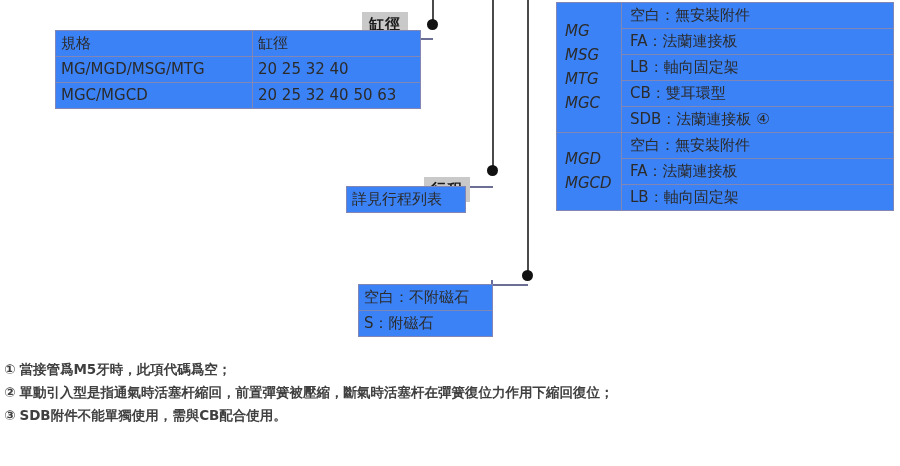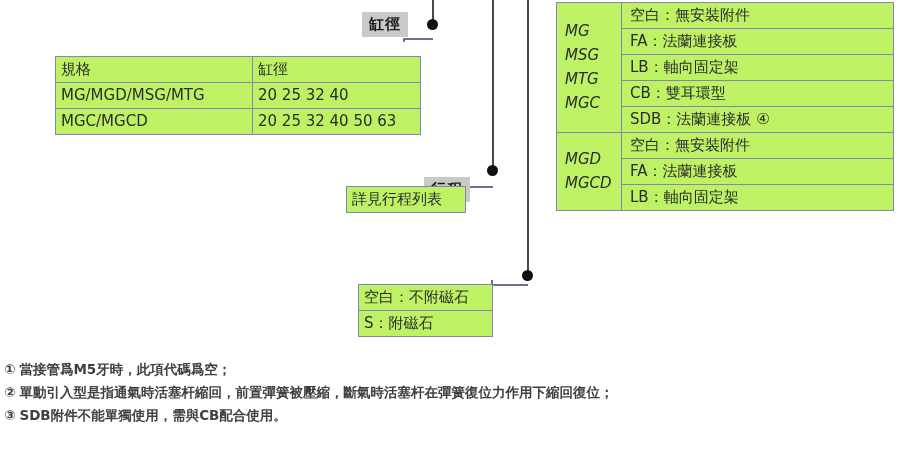--- a/index.html
+++ b/index.html
@@ -55,25 +55,25 @@
     background: #ffffff;
   }
   .dtable td {
     border: 1px solid #8186b4;
     font-size: 15px;
     color: #2b2b2b;
     padding: 2px 5px 3px 5px;
     line-height: 20px;
     white-space: nowrap;
     vertical-align: middle;
-    background: #bef264;
-  }
-
-  
-  #bore-table { left: 55px; top: 56px; }
+    background: #3b82f6;
+  }
+
+  
+  #bore-table { left: 55px; top: 30px; }
   #bore-table td.c1 { width: 197px; }
   #bore-table td.c2 { width: 168px; }
 
   
   #stroke-table { left: 346px; top: 186px; }
   #stroke-table td { width: 119px; }
 
   
   #magnet-table { left: 358px; top: 284px; }
   #magnet-table td { width: 134px; }

